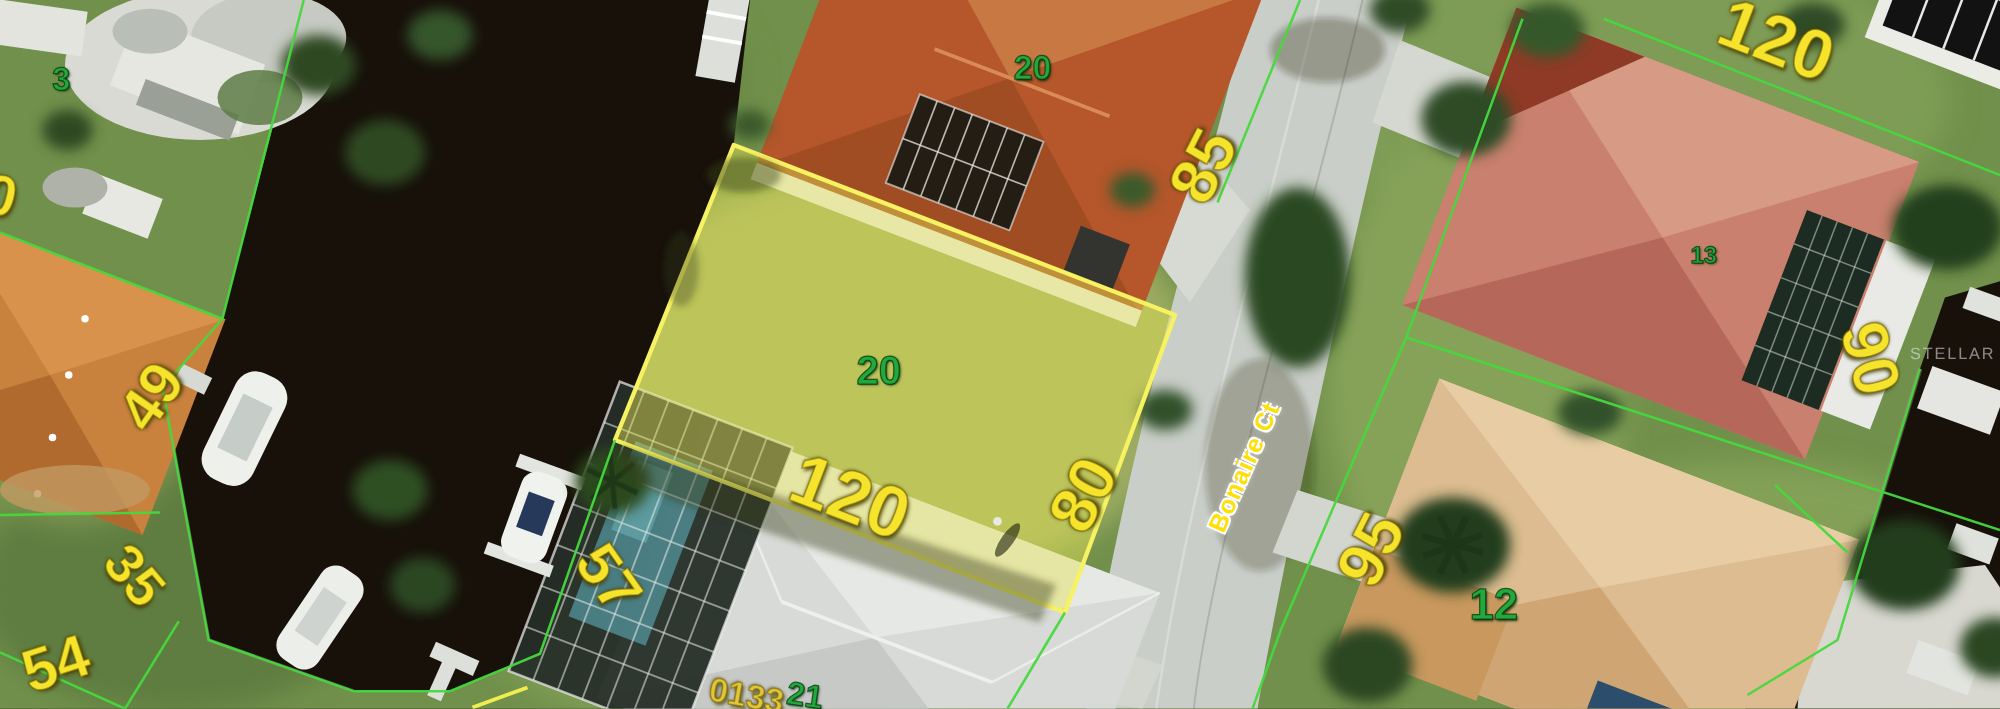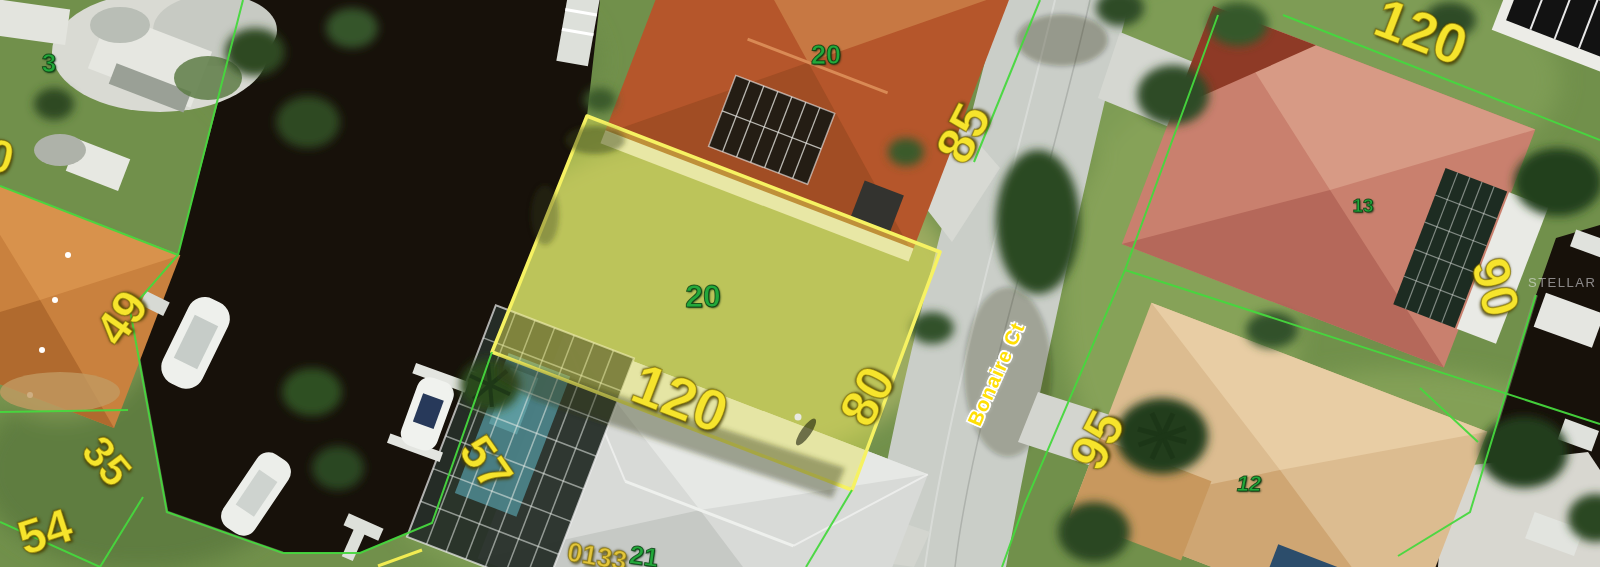--- a/index.html
+++ b/index.html
@@ -283,20 +283,20 @@
   <div class="lbl dim" style="left:486px;top:463px;font-size:48px;transform:translate(-50%,-50%) rotate(55deg);">57</div>
   <div class="lbl dim" style="left:-12px;top:153px;font-size:46px;transform:translate(-50%,-50%) rotate(14deg);">80</div>
   <div class="lbl dim" style="left:1421px;top:32px;font-size:56px;transform:translate(-50%,-50%) rotate(21deg);">120</div>
   <div class="lbl dim" style="left:1496px;top:287px;font-size:52px;transform:translate(-50%,-50%) rotate(75deg);">90</div>
   <div class="lbl dim" style="left:1097px;top:440px;font-size:52px;transform:translate(-50%,-50%) rotate(-63deg);">95</div>
   <div class="lbl dim" style="left:597px;top:557px;font-size:27px;transform:translate(-50%,-50%) rotate(10deg);color:#e3c53a;">0133</div>
 
   <div class="lbl pnum" style="left:703px;top:296px;font-size:32px;transform:translate(-50%,-50%);">20</div>
   <div class="lbl pnum" style="left:826px;top:55px;font-size:27px;transform:translate(-50%,-50%);">20</div>
   <div class="lbl pnum" style="left:1363px;top:205px;font-size:19px;transform:translate(-50%,-50%);">13</div>
-  <div class="lbl pnum" style="left:1249px;top:484px;font-size:22px;transform:translate(-50%,-50%);font-style:italic;">12</div>
+  <div class="lbl pnum" style="left:1195px;top:484px;font-size:35px;transform:translate(-50%,-50%);">12</div>
   <div class="lbl pnum" style="left:49px;top:63px;font-size:26px;transform:translate(-50%,-50%);">3</div>
   <div class="lbl pnum" style="left:644px;top:556px;font-size:26px;transform:translate(-50%,-50%) rotate(8deg);">21</div>
 
   <div class="lbl street" style="left:996px;top:374px;font-size:20px;transform:translate(-50%,-50%) rotate(-66deg);">Bonaire Ct</div>
 
   <div class="lbl wm" style="left:1528px;top:276px;font-size:13px;">STELLAR MLS</div>
 </div>
 
 </body></html>

